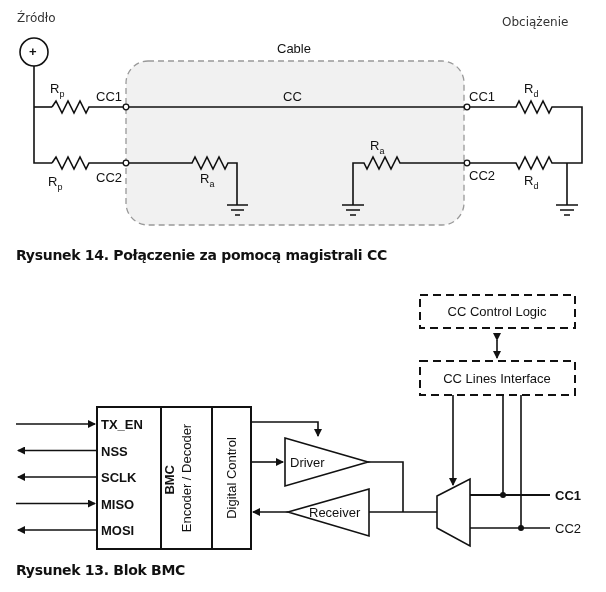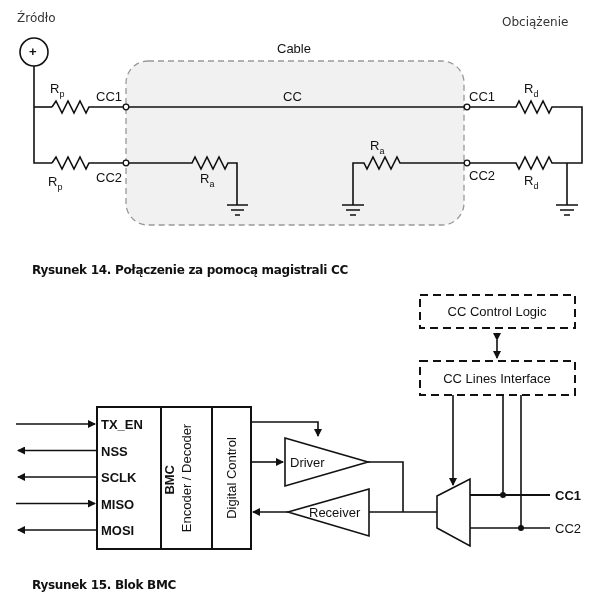--- a/index.html
+++ b/index.html
@@ -2,21 +2,21 @@
 <html><head>
 <meta charset="utf-8">
 <style>
   html, body { margin:0; padding:0; background:#ffffff; }
   body { width:606px; height:592px; position:relative; overflow:hidden; font-family:"Liberation Sans", sans-serif; }
   svg { position:absolute; left:0; top:0; }
   .lbl { font-family:"Liberation Sans", sans-serif; font-size:13px; fill:#111; }
   .lblsm { font-family:"DejaVu Sans", sans-serif; font-size:12px; fill:#333; }
   .sub { font-size:9px; }
   .bold { font-weight:bold; }
-  .caption { position:absolute; left:32px; font-family:"DejaVu Sans", sans-serif; font-weight:bold; font-size:12px; color:#111; letter-spacing:-0.3px;margin-top:16px; }
+  .caption { position:absolute; left:16px; font-family:"DejaVu Sans", sans-serif; font-weight:bold; font-size:14px; color:#111; letter-spacing:-0.3px; }
   .w { stroke:#111; stroke-width:1.6; fill:none; }
   .wt { stroke:#111; stroke-width:2.2; fill:none; }
 </style>
 </head>
 <body>
 
 <svg width="606" height="592" viewBox="0 0 606 592">
   <defs>
     <marker id="arr" markerWidth="8" markerHeight="8" refX="7" refY="4" orient="auto" markerUnits="userSpaceOnUse">
       <path d="M0,0 L8,4 L0,8 Z" fill="#111"></path>
@@ -126,13 +126,13 @@
     <path class="wt" d="M470 495 H550"></path>
     <path class="w" d="M470 528 H550"></path>
     <circle cx="503" cy="495" r="3" fill="#111"></circle>
     <circle cx="521" cy="528" r="3" fill="#111"></circle>
     <text class="lbl bold" x="555" y="500">CC1</text>
     <text class="lbl" x="555" y="533">CC2</text>
   </g>
 </svg>
 
 <div class="caption" style="top:247px;">Rysunek 14. Połączenie za pomocą magistrali CC</div>
-<div class="caption" style="top:562px;">Rysunek 15. Blok BMC</div>
+<div class="caption" style="top:562px;">Rysunek 13. Blok BMC</div>
 
 </body></html>

